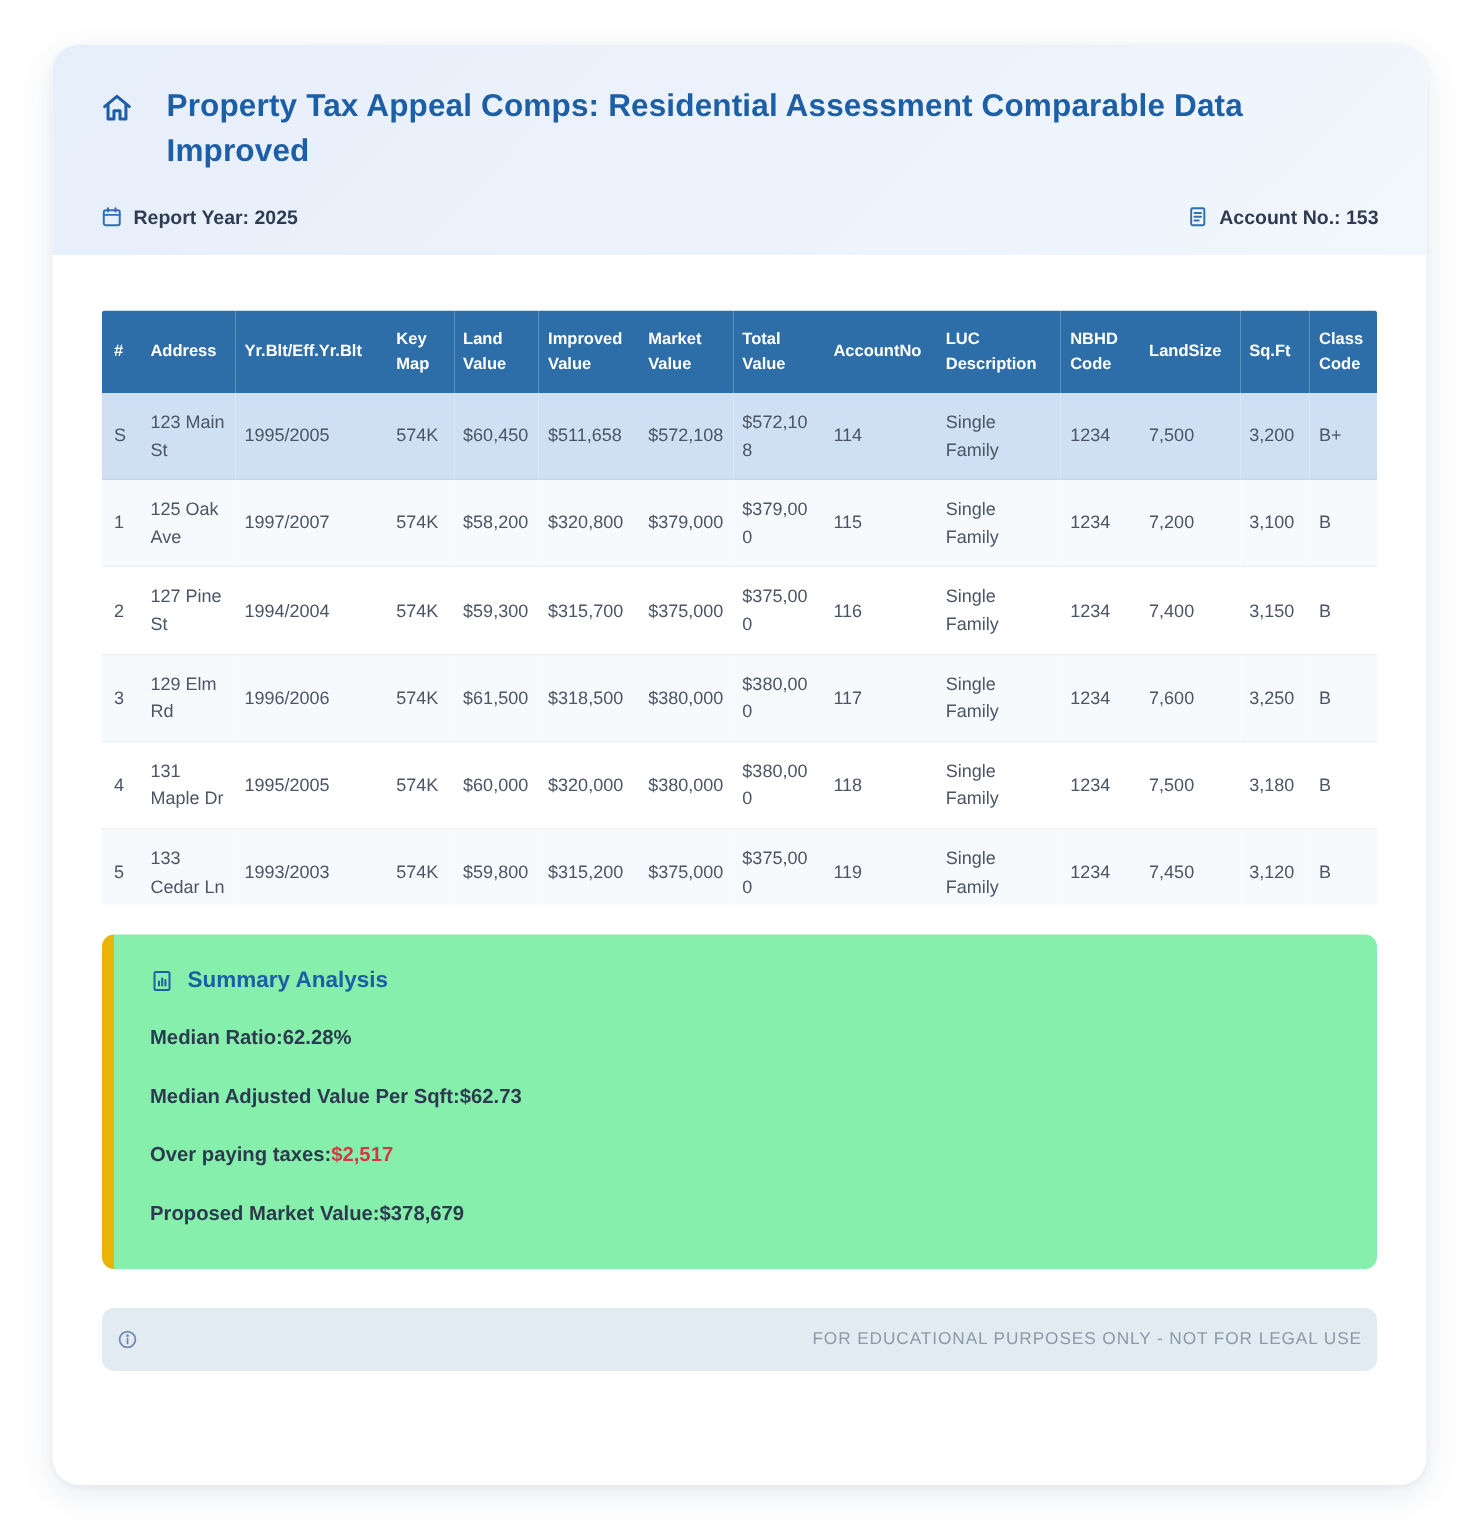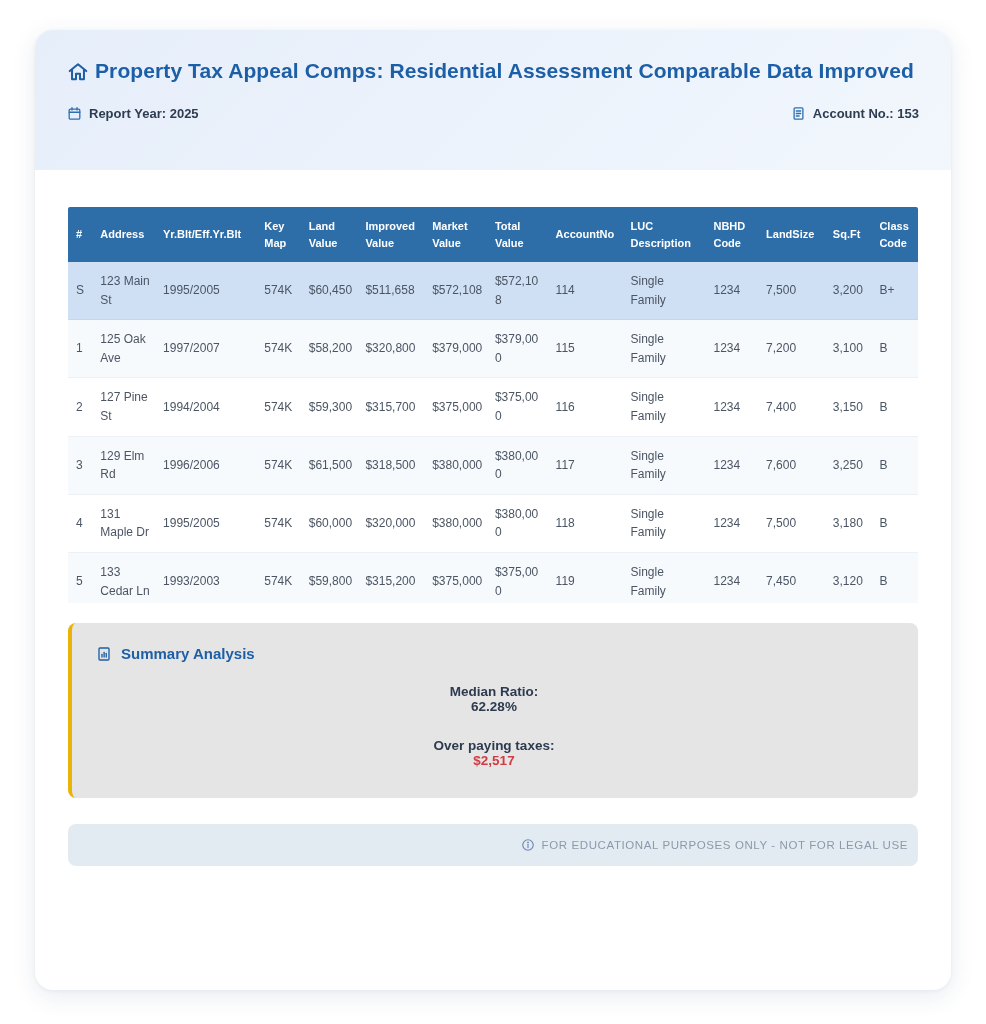--- a/index.html
+++ b/index.html
@@ -20,21 +20,21 @@
   }
   
   .card-header {
     background: linear-gradient(135deg, #e6eefa 0%, #eef4fc 70%, #f2f7fd 100%);
     padding: 26px 32px 24px 32px;
     height: 140px;
   }
   .title-row {
     display: flex;
     align-items: flex-start;
-    gap: 6px;
+    gap: 22px;
   }
   .page-title {
     font-size: 21px;
     font-weight: 700;
     color: #1d5fa6;
     line-height: 1.45;
     letter-spacing: 0.1px;
   }
   .home-ic { flex: 0 0 auto; margin-top: 5px; }
   .meta-row {
@@ -82,61 +82,59 @@
     vertical-align: middle;
     border-bottom: 1px solid #edf1f6;
     word-wrap: break-word;
   }
   tbody td:first-child { padding-left: 8px; }
   tbody tr.subject td { background: #cfe0f4; border-bottom: 1px solid #c3d7ef; }
   tbody tr:nth-child(even):not(.subject) td { background: #f7fafd; }
   
   .summary-card {
     margin: 20px 33px 0 33px;
-    background: #e5e5e5;
-    border-left: 4px solid #eab308;
+    background: #86efac;
+    border-left: 8px solid #eab308;
     border-radius: 8px;
     padding: 22px 26px 18px 24px;
   }
   .summary-title-row {
     display: flex;
     align-items: center;
     gap: 9px;
     margin-bottom: 10px;
   }
   .summary-title {
     font-size: 15px;
     font-weight: 700;
     color: #1d5fa6;
   }
   .summary-row {
     display: flex;
-    justify-content: space-between;
     align-items: center;
     padding: 12px 0;
-    flex-direction: column;
   }
   .summary-label {
     font-size: 13.5px;
     font-weight: 700;
     color: #2d3a4f;
   }
   .summary-value {
     font-size: 13.5px;
     font-weight: 700;
     color: #2d3a4f;
   }
   
   .footer-bar {
     margin: 26px 33px 0 33px;
     background: #e3ebf2;
     border-radius: 8px;
     padding: 14px 10px;
     display: flex;
-    justify-content: flex-end;
+    justify-content: space-between;
     align-items: center;
     gap: 7px;
   }
   .footer-text {
     font-size: 11.5px;
     font-weight: 400;
     color: #8b9aa9;
     letter-spacing: 0.6px;
     text-transform: uppercase;
   }
@@ -333,22 +331,30 @@
         </svg>
       </span>
       <span class="summary-title">Summary Analysis</span>
     </div>
     <div id="summary-rows">
         <div class="summary-row">
           <span class="summary-label">Median Ratio:</span>
           <span class="summary-value">62.28%</span>
         </div>
         <div class="summary-row">
+          <span class="summary-label">Median Adjusted Value Per Sqft:</span>
+          <span class="summary-value">$62.73</span>
+        </div>
+        <div class="summary-row">
           <span class="summary-label">Over paying taxes:</span>
           <span class="summary-value" style="color: rgb(210, 59, 68);">$2,517</span>
+        </div>
+        <div class="summary-row">
+          <span class="summary-label">Proposed Market Value:</span>
+          <span class="summary-value">$378,679</span>
         </div>
       </div>
   </div>
 
   <div class="footer-bar">
     <span class="ic">
       <svg width="14" height="14" viewBox="0 0 24 24" fill="none" stroke="#6f87b5" stroke-width="2" stroke-linecap="round">
         <circle cx="12" cy="12" r="9"></circle>
         <line x1="12" y1="11" x2="12" y2="16.5"></line>
         <circle cx="12" cy="7.6" r="0.6" fill="#6f87b5"></circle>

